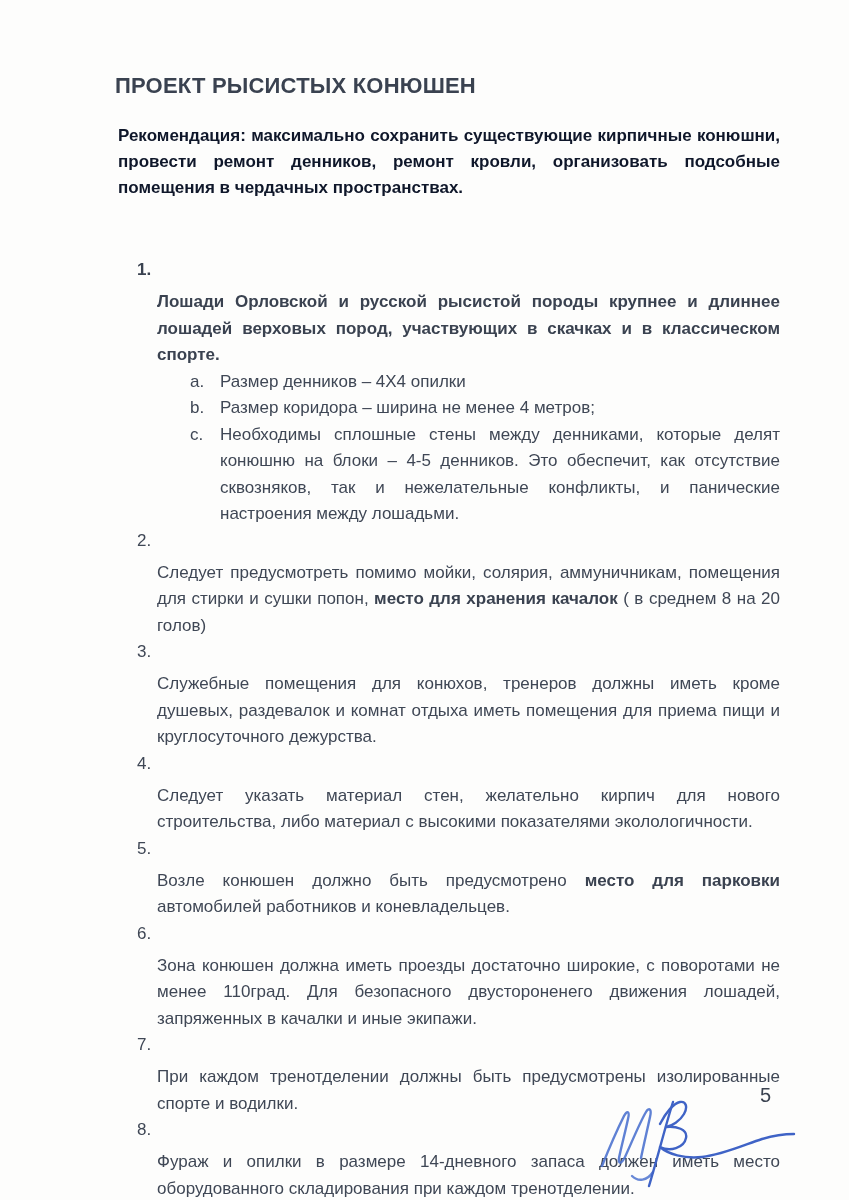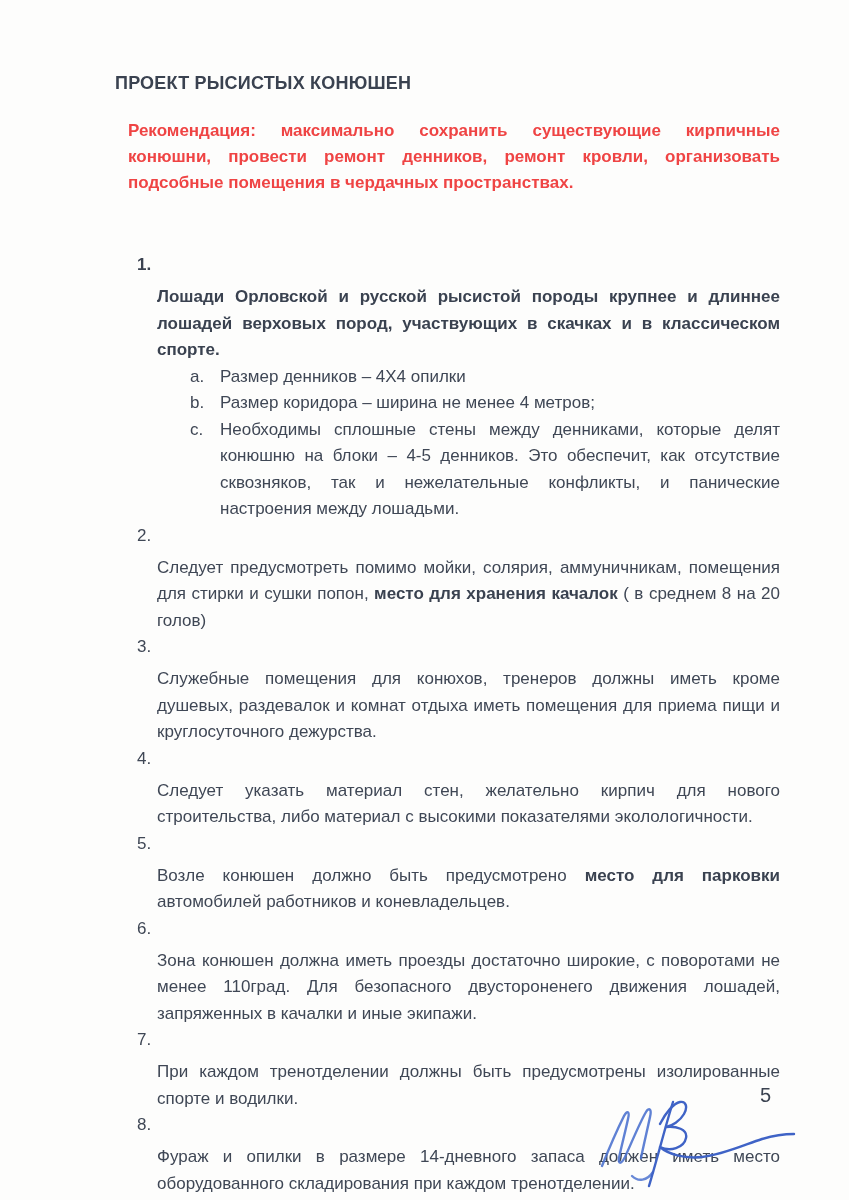--- a/index.html
+++ b/index.html
@@ -7,26 +7,26 @@
     position:relative;
     width:849px;height:1200px;
     background:#fdfdfc;
     overflow:hidden;
     font-family:"Liberation Sans","DejaVu Sans",sans-serif;
     color:#3f4755;
     margin:0 auto;
   }
   .content{position:absolute;left:115px;top:73px;width:665px;}
   .title{
-    font-size:18px;font-weight:700;margin:0;letter-spacing:.2px;
+    font-size:22px;font-weight:700;margin:0;letter-spacing:.2px;
     color:#3a4250;
   }
   .reco{
-    margin:24px 0 0 13px;font-weight:700;font-size:17px;
-    line-height:26px;text-align:justify;color:#ef4444;
+    margin:24px 0 0 3px;font-weight:700;font-size:17px;
+    line-height:26px;text-align:justify;color:#0f172a;
   }
   .list{margin-top:56px;font-size:17px;line-height:26.5px;padding-left:22px;}
   .li{display:flex;}
   .li.bold{font-weight:700;color:#3a4250;}
   .li > .num{flex:0 0 auto;min-width:17px;padding-right:3px;white-space:pre;}
   .li > .txt{flex:1;text-align:justify;margin-top:32px;}
   .li b{font-weight:700;color:#3a4250;}
   .sub{display:flex;margin-left:33px;font-weight:400;color:#3f4755;}
   .sub > .num{flex:0 0 30px;}
   .sub > .stxt{flex:1;text-align:justify;}

